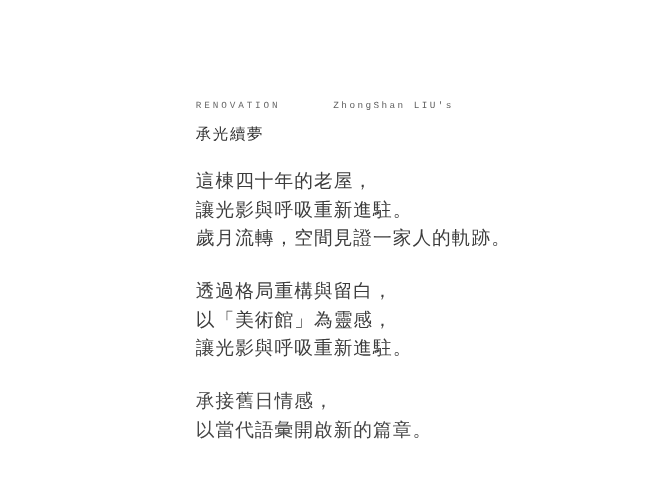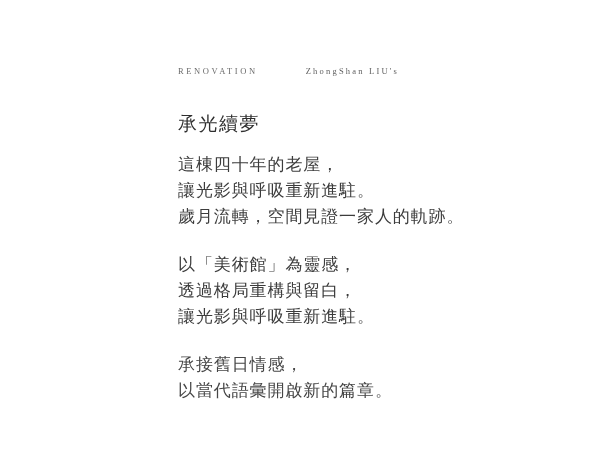--- a/index.html
+++ b/index.html
@@ -31,33 +31,34 @@
     width: 330px;
     display: flex;
     align-items: baseline;
     gap: 48px;
   }
   .kicker {
     font-size: 8.5px;
     letter-spacing: 2.6px;
     color: #6b6b6b;
     white-space: nowrap;
-    font-family: Liberation Serif, serif;
+    font-family: Liberation Mono, monospace;
+    margin-top: 25px;
   }
   .kicker.secondary {
     letter-spacing: 2.2px;
     color: #5f5f5f;
   }
 
   
   .title {
     position: absolute;
     left: 178px;
     top: 112px;
-    font-size: 19px;
+    font-size: 14px;
     font-weight: 400;
     letter-spacing: 1.5px;
     color: #2e2e2e;
     margin: 0;
     line-height: 1.3;
   }
 
   
   .body-block {
     position: absolute;
@@ -96,22 +97,22 @@
 
   <div class="body-block">
 
     <div class="stanza">
       <div class="line">這棟四十年的老屋，</div>
       <div class="line">讓光影與呼吸重新進駐。</div>
       <div class="line">歲月流轉，空間見證一家人的軌跡。</div>
     </div>
 
     <div class="stanza">
+      <div class="line">透過格局重構與留白，</div>
       <div class="line">以「美術館」為靈感，</div>
-      <div class="line">透過格局重構與留白，</div>
       <div class="line">讓光影與呼吸重新進駐。</div>
     </div>
 
     <div class="stanza light">
       <div class="line">承接舊日情感，</div>
       <div class="line">以當代語彙開啟新的篇章。</div>
     </div>
 
   </div>
 

